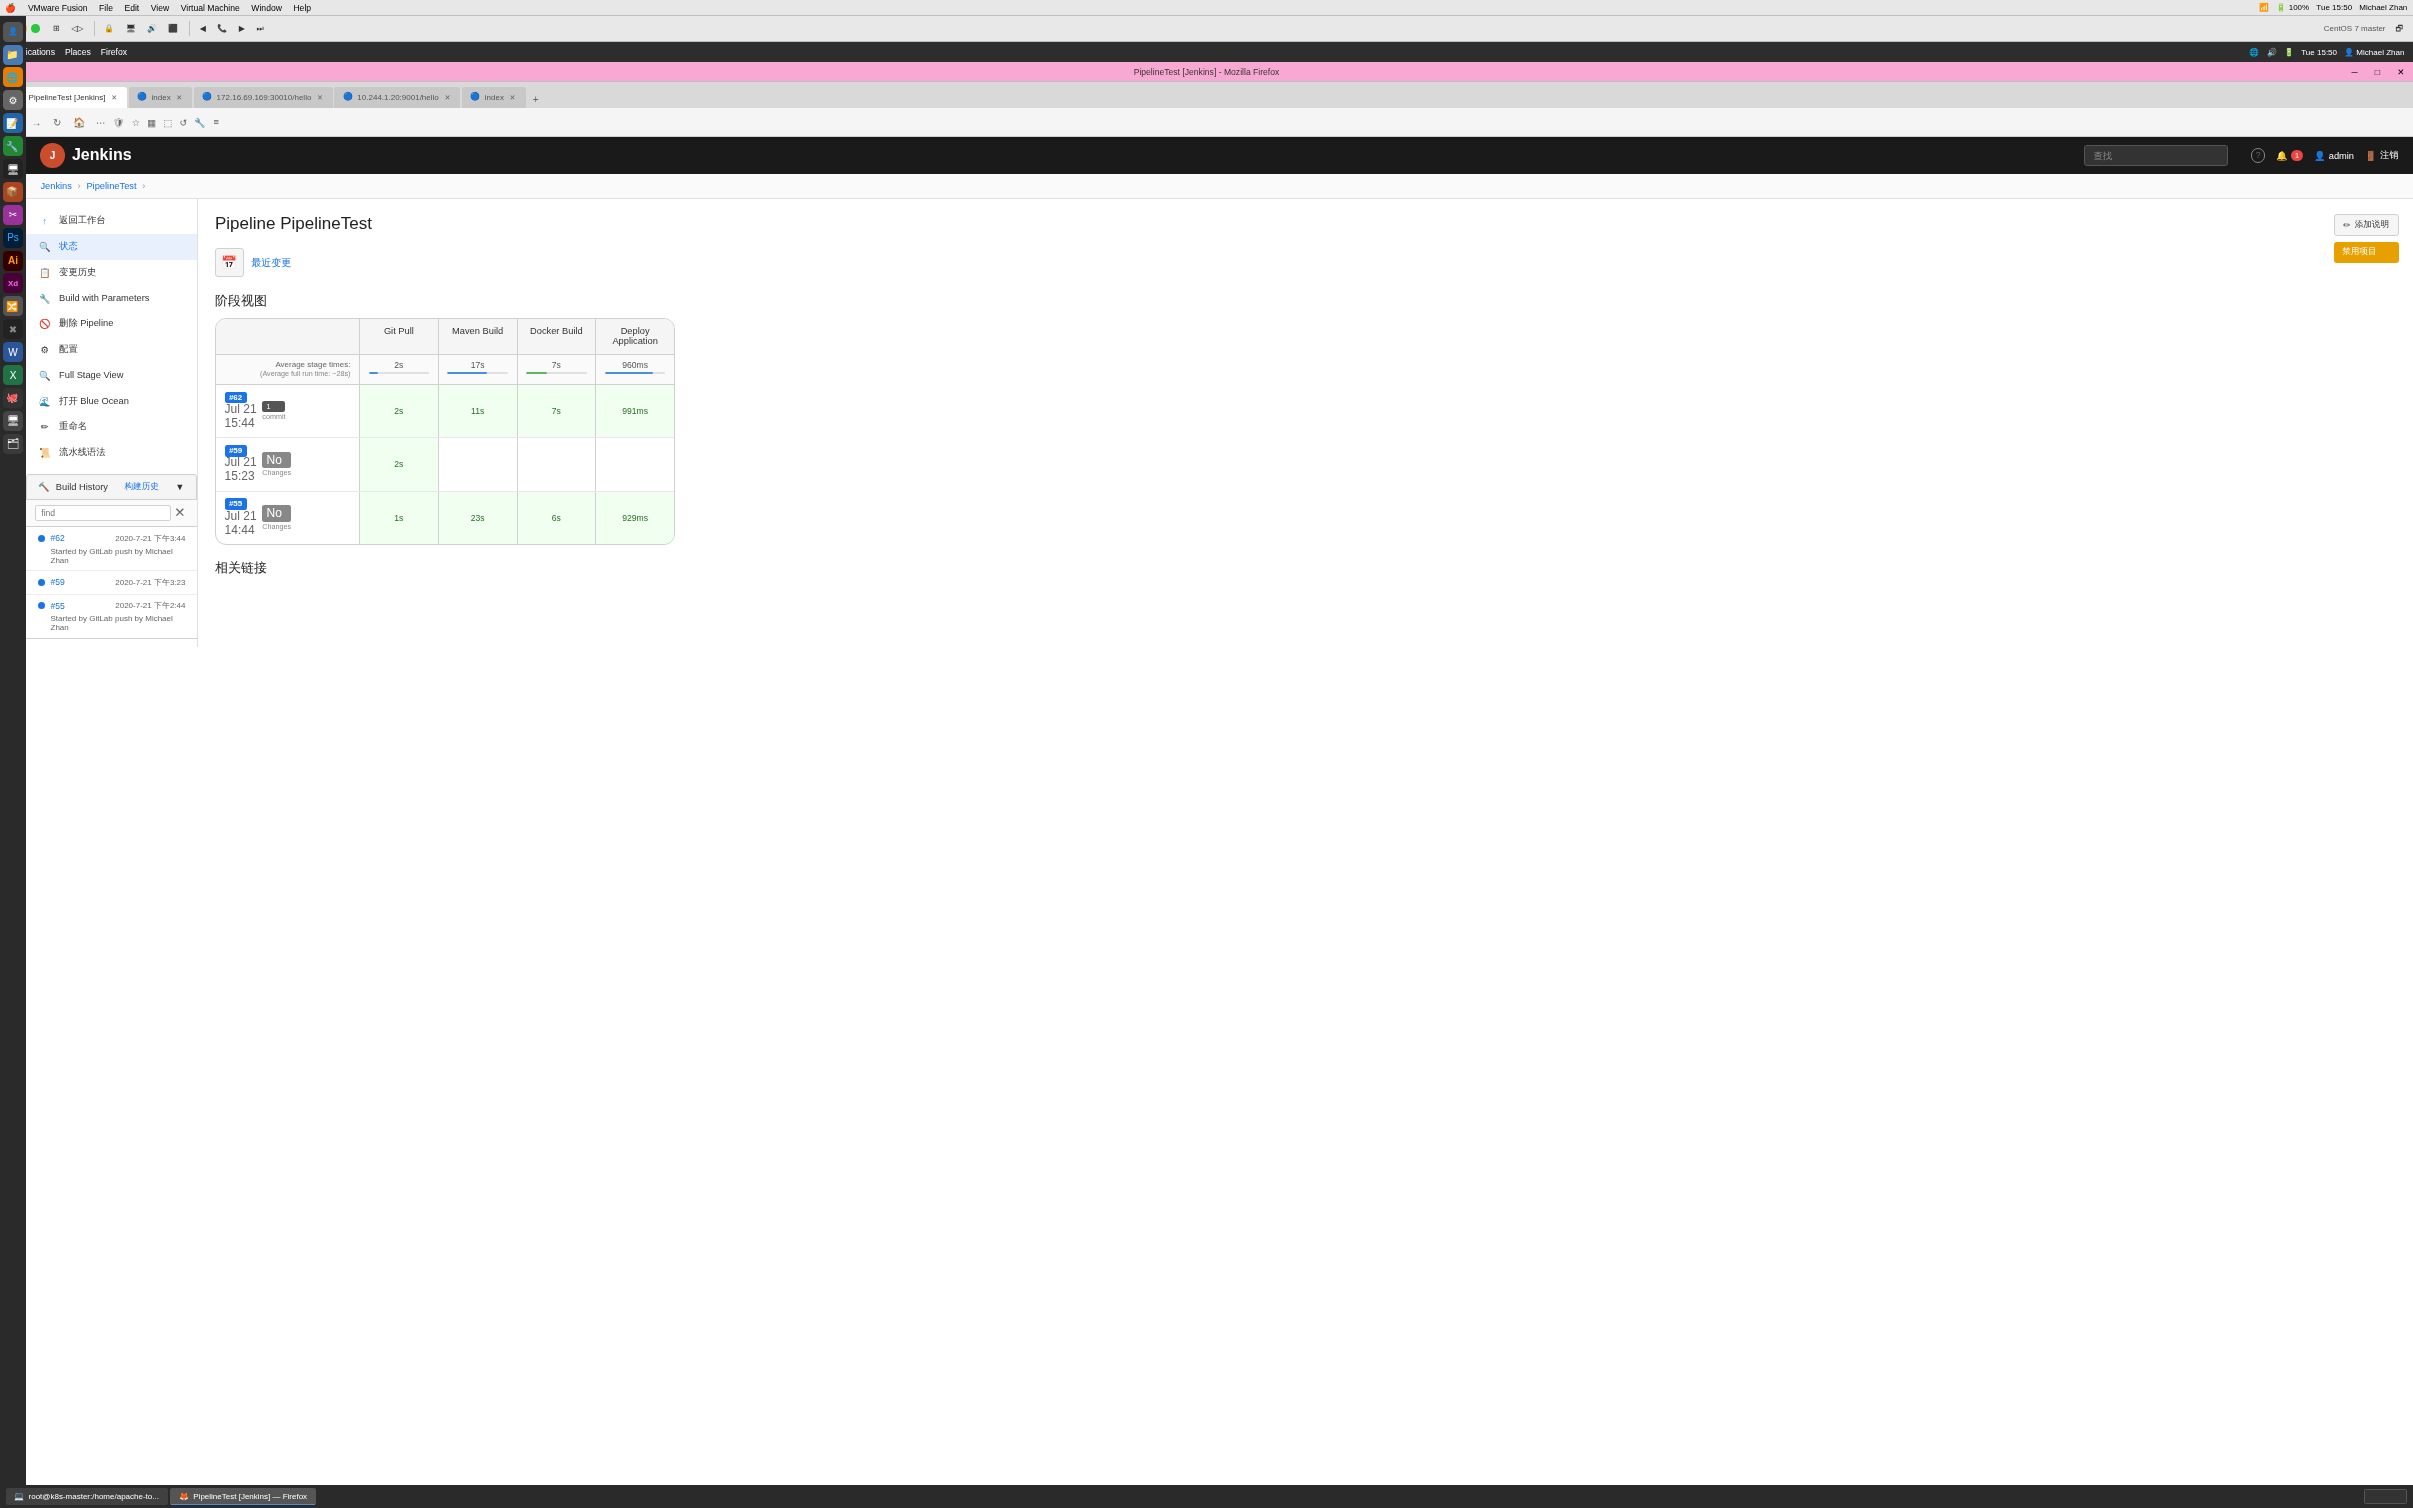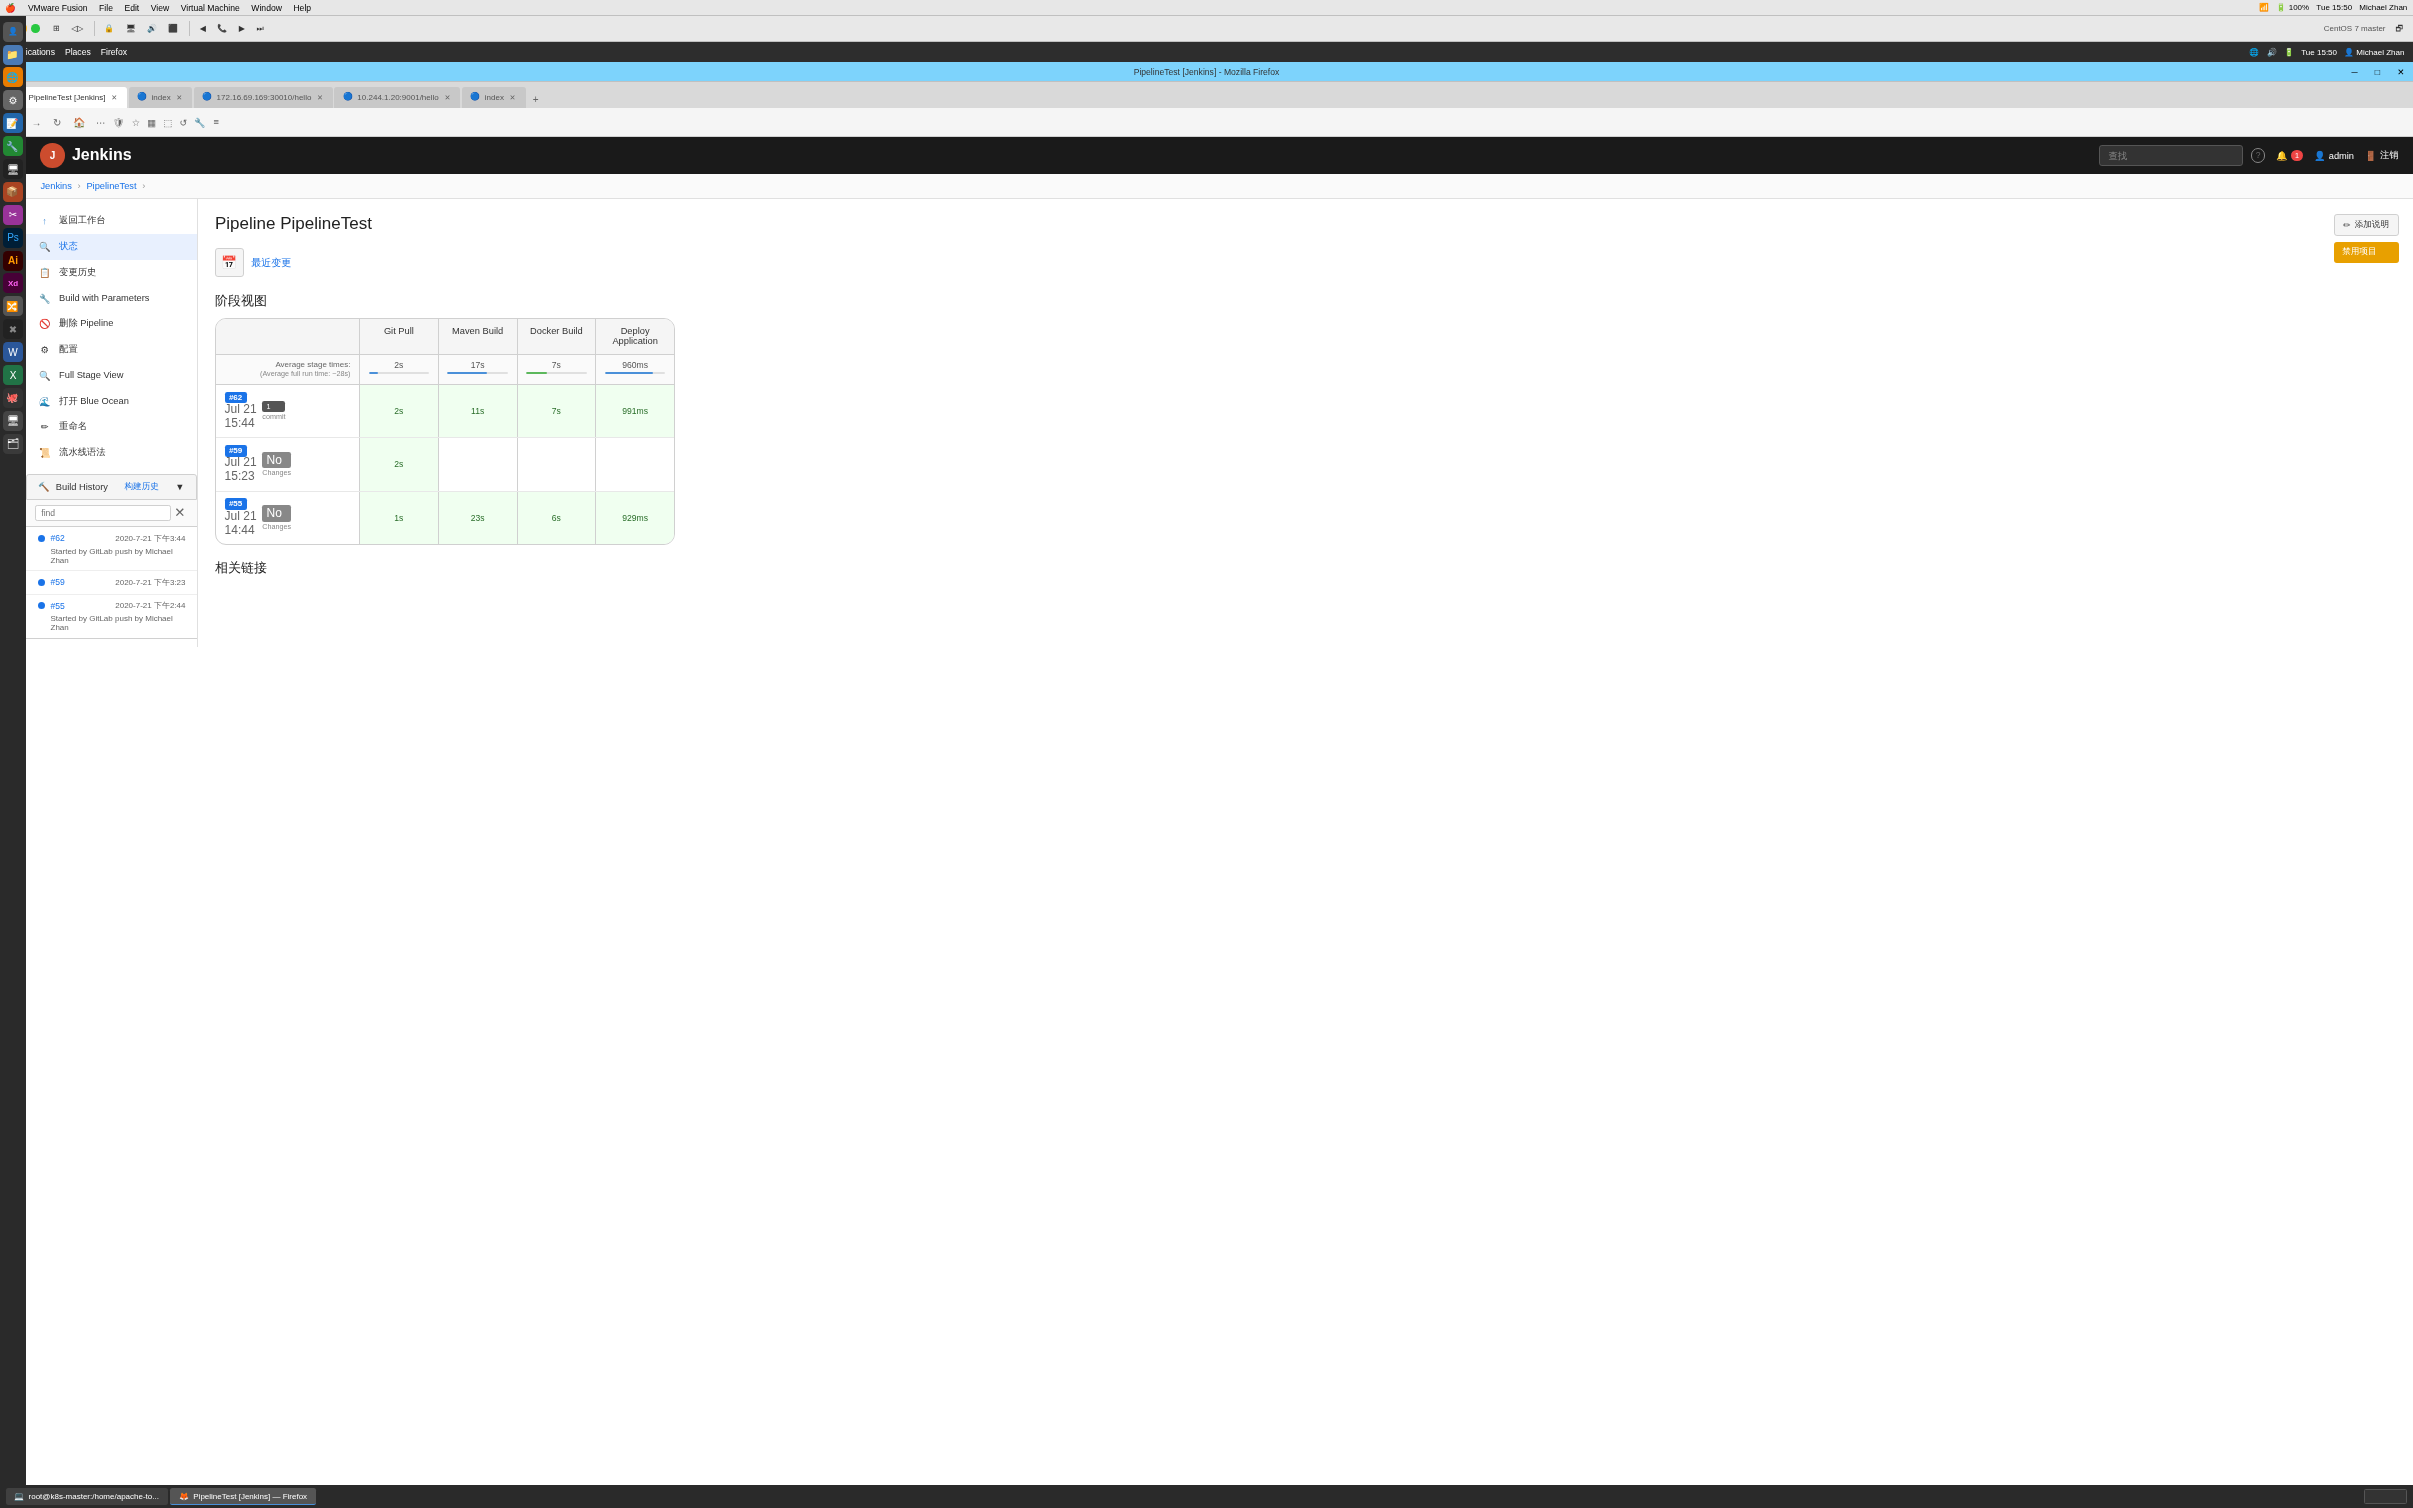--- a/index.html
+++ b/index.html
@@ -63,21 +63,21 @@
     .gnome-topbar .left { display: flex; gap: 10px; align-items: center; }
     .gnome-topbar .right { margin-left: auto; display: flex; gap: 7.2px; align-items: center; font-size: 8px; }
 
     
     .firefox-window {
       background: #f5f5f5;
     }
 
     
     .firefox-titlebar {
-      background: #7dd3fc;
+      background: #f9a8d4;
       height: 20px;
       display: flex;
       align-items: center;
       justify-content: center;
       font-size: 8.6px;
       color: #333;
       border-bottom: 0.7px solid #c0c0c0;
     }
 
     
@@ -191,21 +191,21 @@
       align-items: center;
       justify-content: center;
       color: #fff;
       font-size: 10px;
       font-weight: bold;
     }
     .jenkins-search {
       margin-left: auto;
       display: flex;
       align-items: center;
-      gap: 8px;
+      gap: 23px;
     }
     .jenkins-search input {
       background: #333;
       border: 0.7px solid #555;
       color: #fff;
       padding: 4.3px 8.6px;
       border-radius: 2.9px;
       font-size: 9.3px;
       width: 144px;
     }

